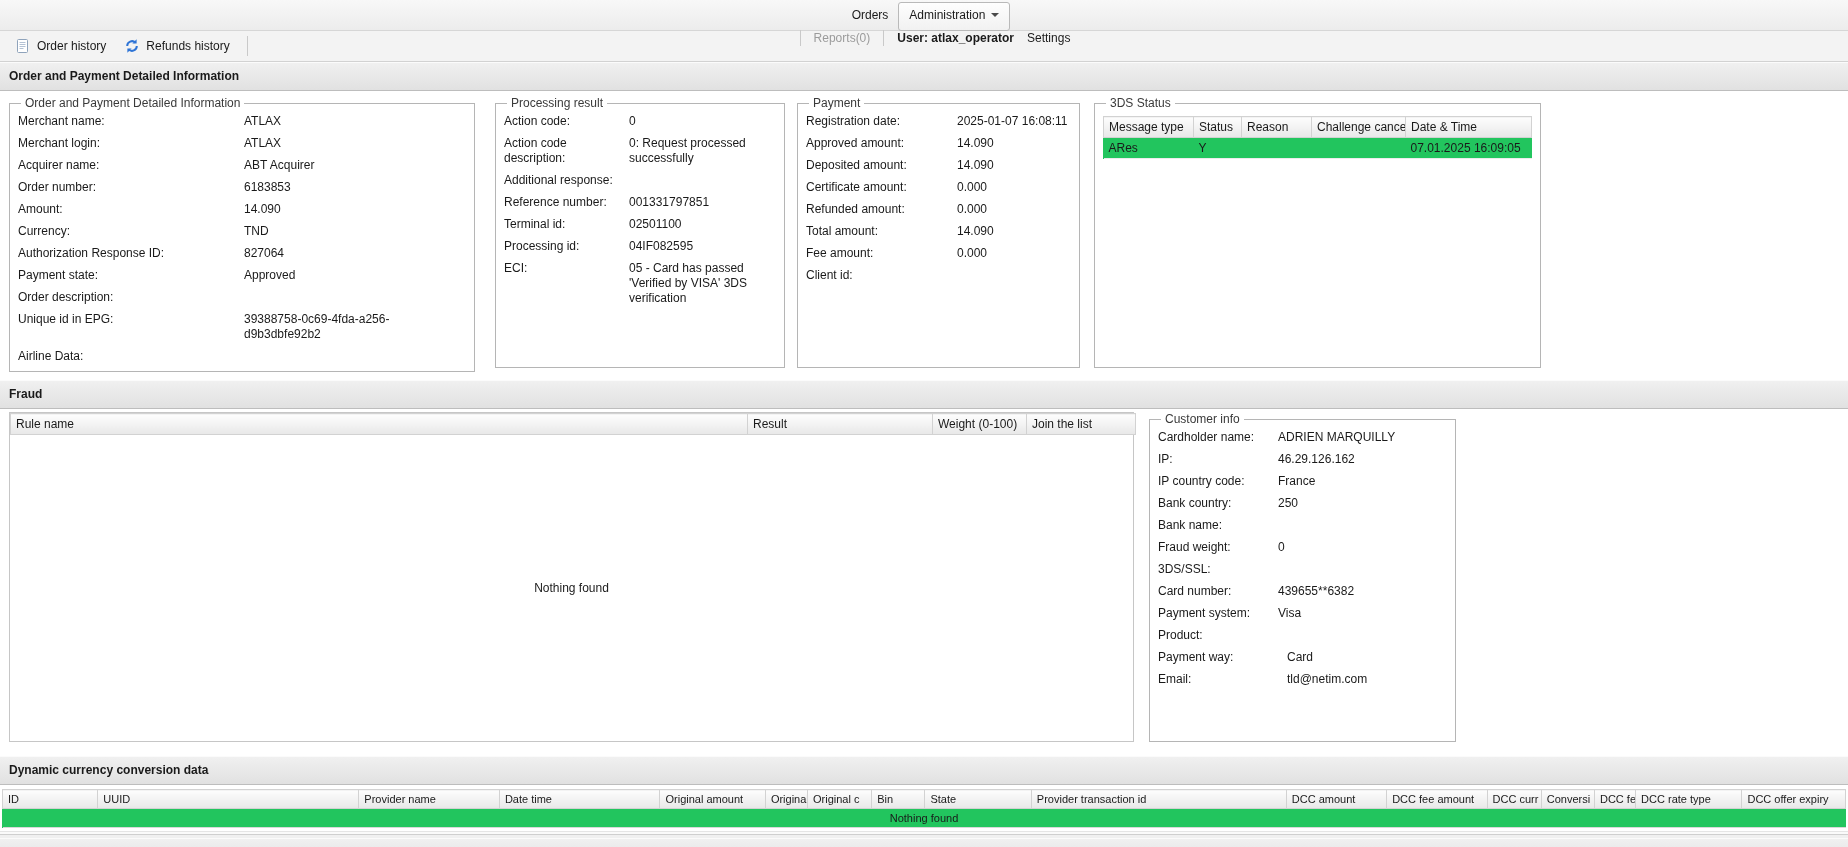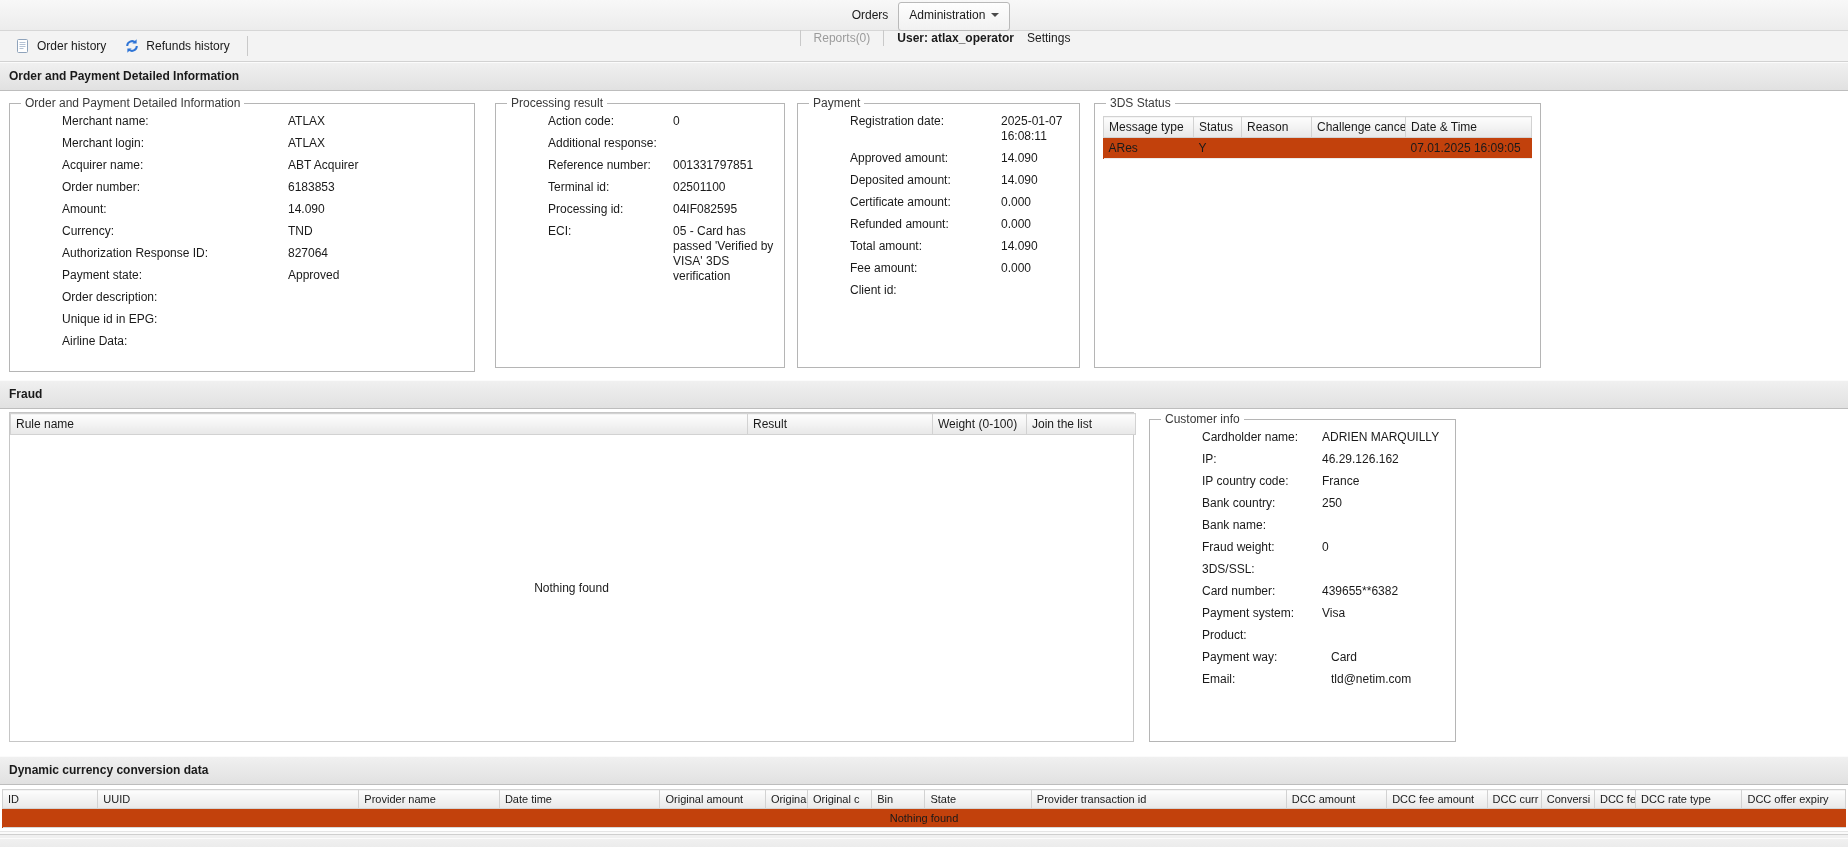--- a/index.html
+++ b/index.html
@@ -24,32 +24,32 @@
   .toolbar{height:31px;background:#f3f3f3;border-bottom:1px solid #d2d2d2;display:flex;align-items:center;padding:0 6px;}
   .tool-btn{display:flex;align-items:center;gap:6px;padding:3px 9px;border-radius:3px;}
   .toolbar .vsep{margin-left:8px;height:20px;}
   
   .section-hd{height:29px;line-height:27px;background:linear-gradient(#f0f0f0,#e1e1e1);
     border-top:1px solid #fbfbfb;border-bottom:1px solid #bdbdbd;font-weight:bold;padding:0 9px;}
   
   fieldset{border:1px solid #b5b5b5;margin:0;padding:4px 8px 6px;position:absolute;background:#fff;}
   legend{padding:0 4px;margin-left:3px;color:#3a3a3a;}
   .frow{display:flex;margin-bottom:7px;line-height:15px;}
-  .flabel{flex:none;padding-right:8px;margin-left:44px;}
+  .flabel{flex:none;padding-right:8px;}
   .fvalue{flex:1;min-width:0;}
   .panels{position:relative;height:289px;background:#fff;}
   .fs-order{left:9px;top:5px;width:466px;height:276px;}
   .fs-order .flabel{width:226px;}
   .fs-processing{left:495px;top:5px;width:290px;height:272px;}
   .fs-processing .flabel{width:125px;}
   .fs-payment{left:797px;top:5px;width:283px;height:272px;}
   .fs-payment .flabel{width:151px;}
   .fs-3ds{left:1094px;top:5px;width:446px;height:272px;}
   
-  table.grid{border-collapse:collapse;table-layout:fixed;background:#c2410c;}
+  table.grid{border-collapse:collapse;table-layout:fixed;background:#22c55e;}
   table.grid th{background:linear-gradient(#fdfdfd,#e8e8e8);border:1px solid #d2d2d2;
     padding:3px 5px;text-align:left;font-weight:normal;white-space:nowrap;overflow:hidden;}
   table.grid td{padding:3px 5px;white-space:nowrap;overflow:hidden;}
   .grid-3ds{width:428px;margin-top:2px;}
   .grid-3ds td{border-bottom:1px solid #ececec;}
   
   .fraud-region{position:relative;height:347px;background:#fff;}
   .fraud-box{position:absolute;left:9px;top:3px;width:1125px;height:330px;border:1px solid #c6c6c6;background:#fff;display:flex;flex-direction:column;}
   .fraud-box table.grid{width:100%;}
   .fraud-empty{flex:1;display:flex;align-items:center;justify-content:center;}
@@ -148,32 +148,37 @@
     <div class="frow">
         <div class="flabel">Payment state:</div>
         <div class="fvalue">Approved</div>
       </div>
     <div class="frow">
         <div class="flabel">Order description:</div>
         <div class="fvalue"></div>
       </div>
     <div class="frow">
         <div class="flabel">Unique id in EPG:</div>
+        <div class="fvalue">39388758-0c69-4fda-a256-d9b3dbfe92b2</div>
       </div>
     <div class="frow">
         <div class="flabel">Airline Data:</div>
         <div class="fvalue"></div>
       </div>
   </fieldset>
 
   <fieldset class="fs-processing">
     <legend>Processing result</legend>
     <div class="frow">
         <div class="flabel">Action code:</div>
         <div class="fvalue">0</div>
+      </div>
+    <div class="frow">
+        <div class="flabel">Action code description:</div>
+        <div class="fvalue">0: Request processed successfully</div>
       </div>
     <div class="frow">
         <div class="flabel">Additional response:</div>
         <div class="fvalue"></div>
       </div>
     <div class="frow">
         <div class="flabel">Reference number:</div>
         <div class="fvalue">001331797851</div>
       </div>
     <div class="frow">

